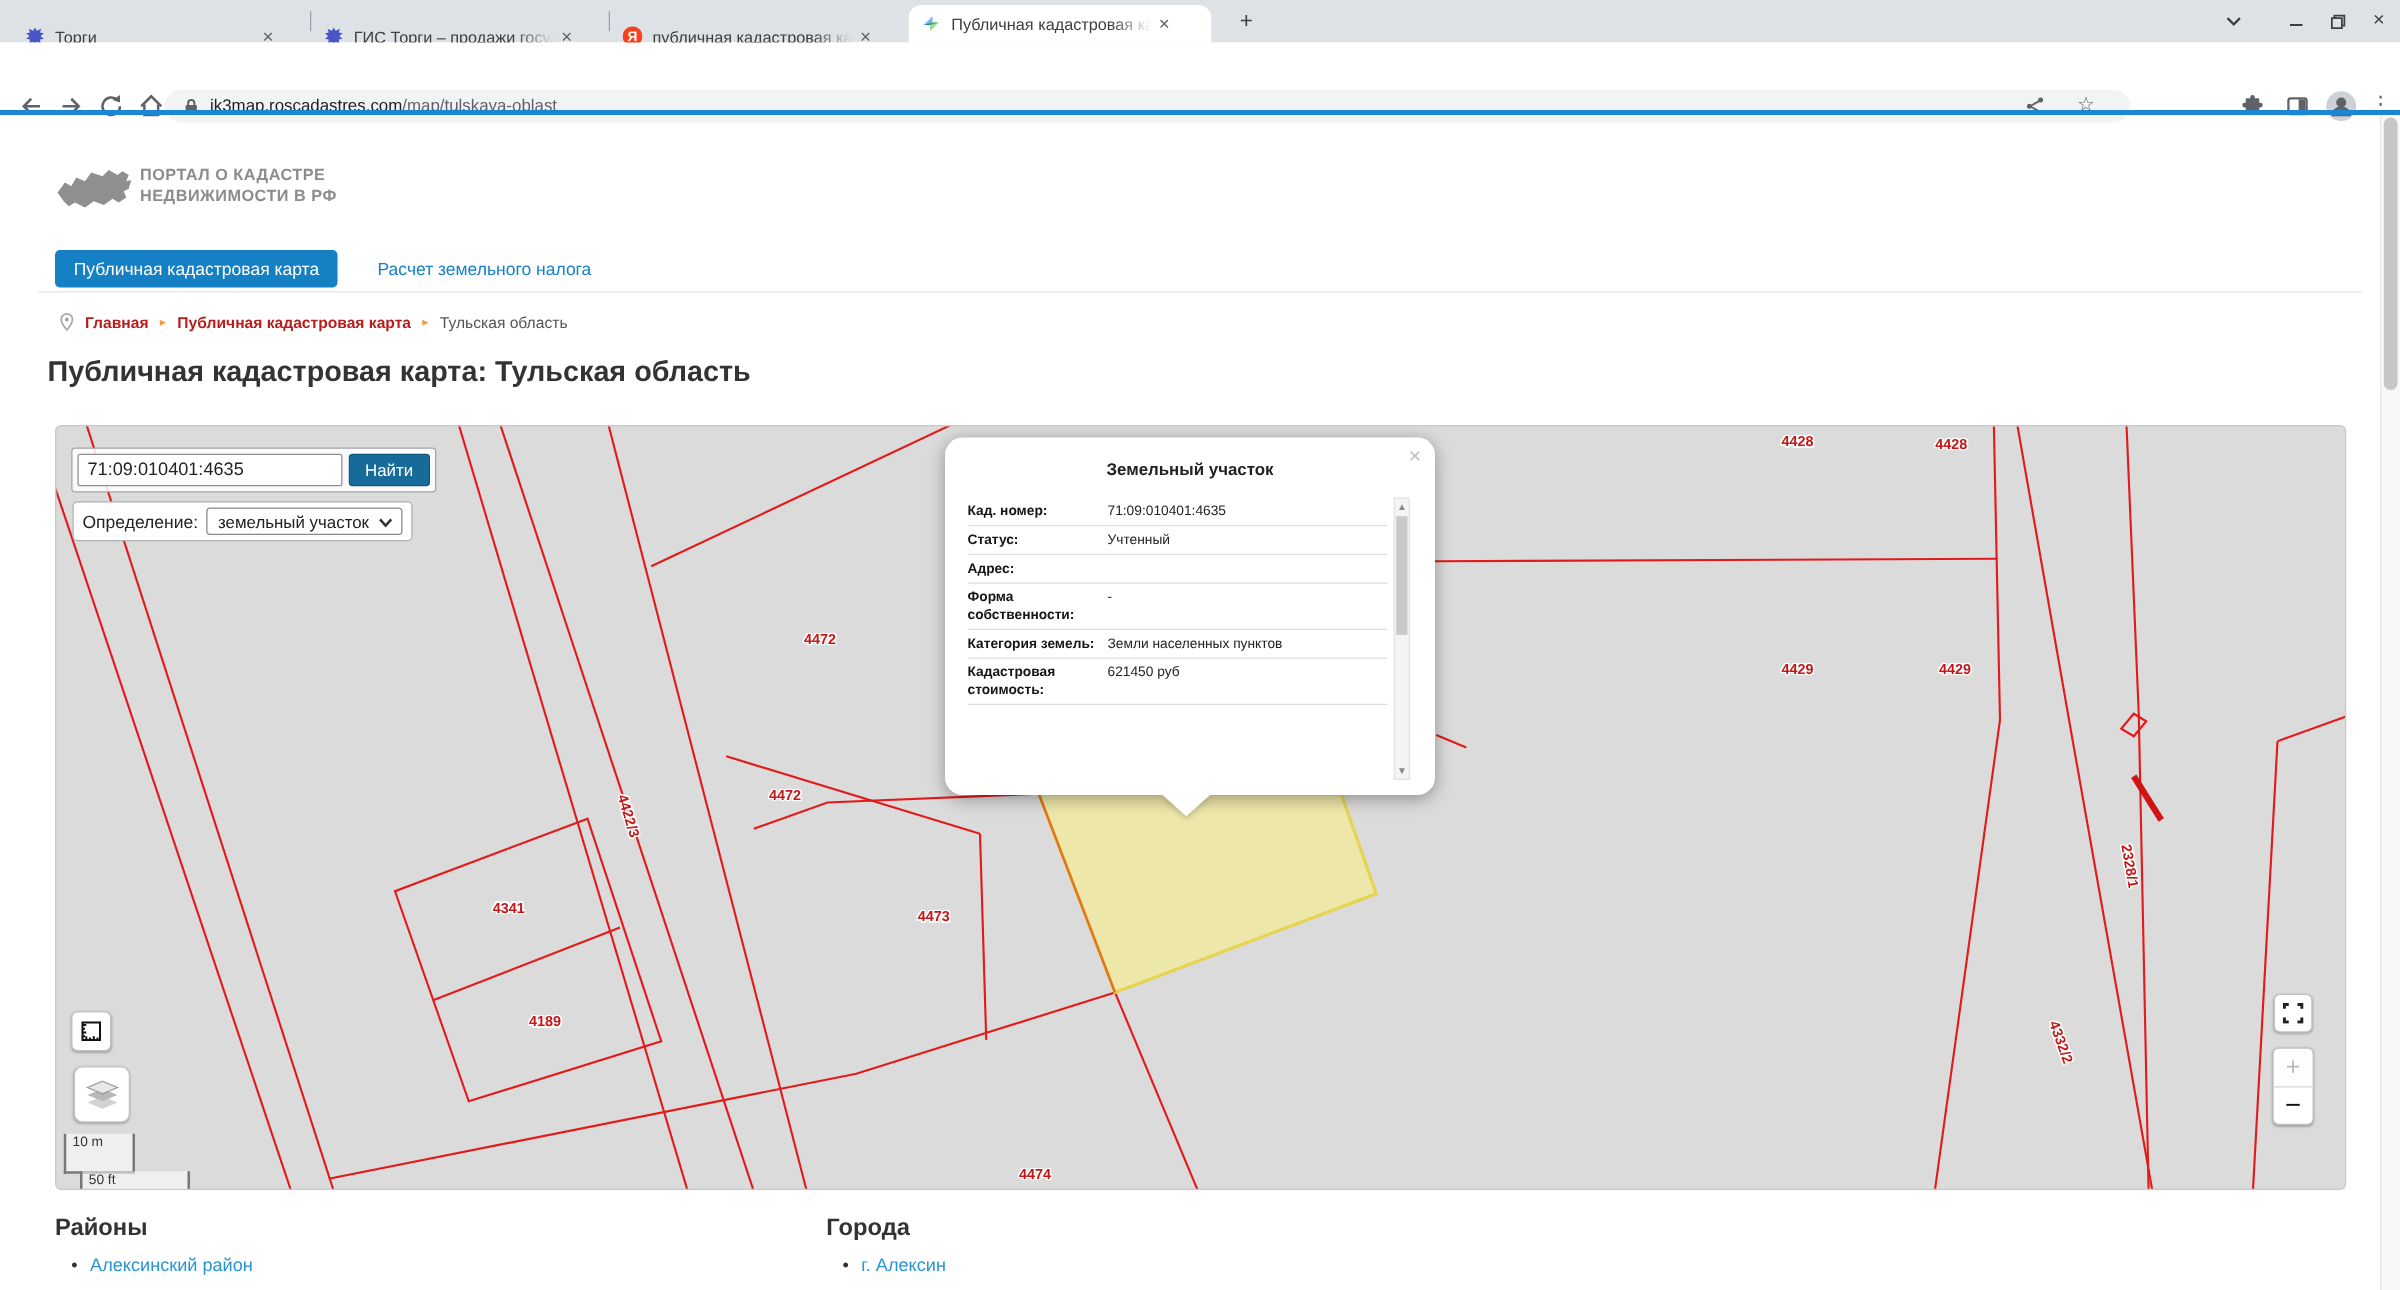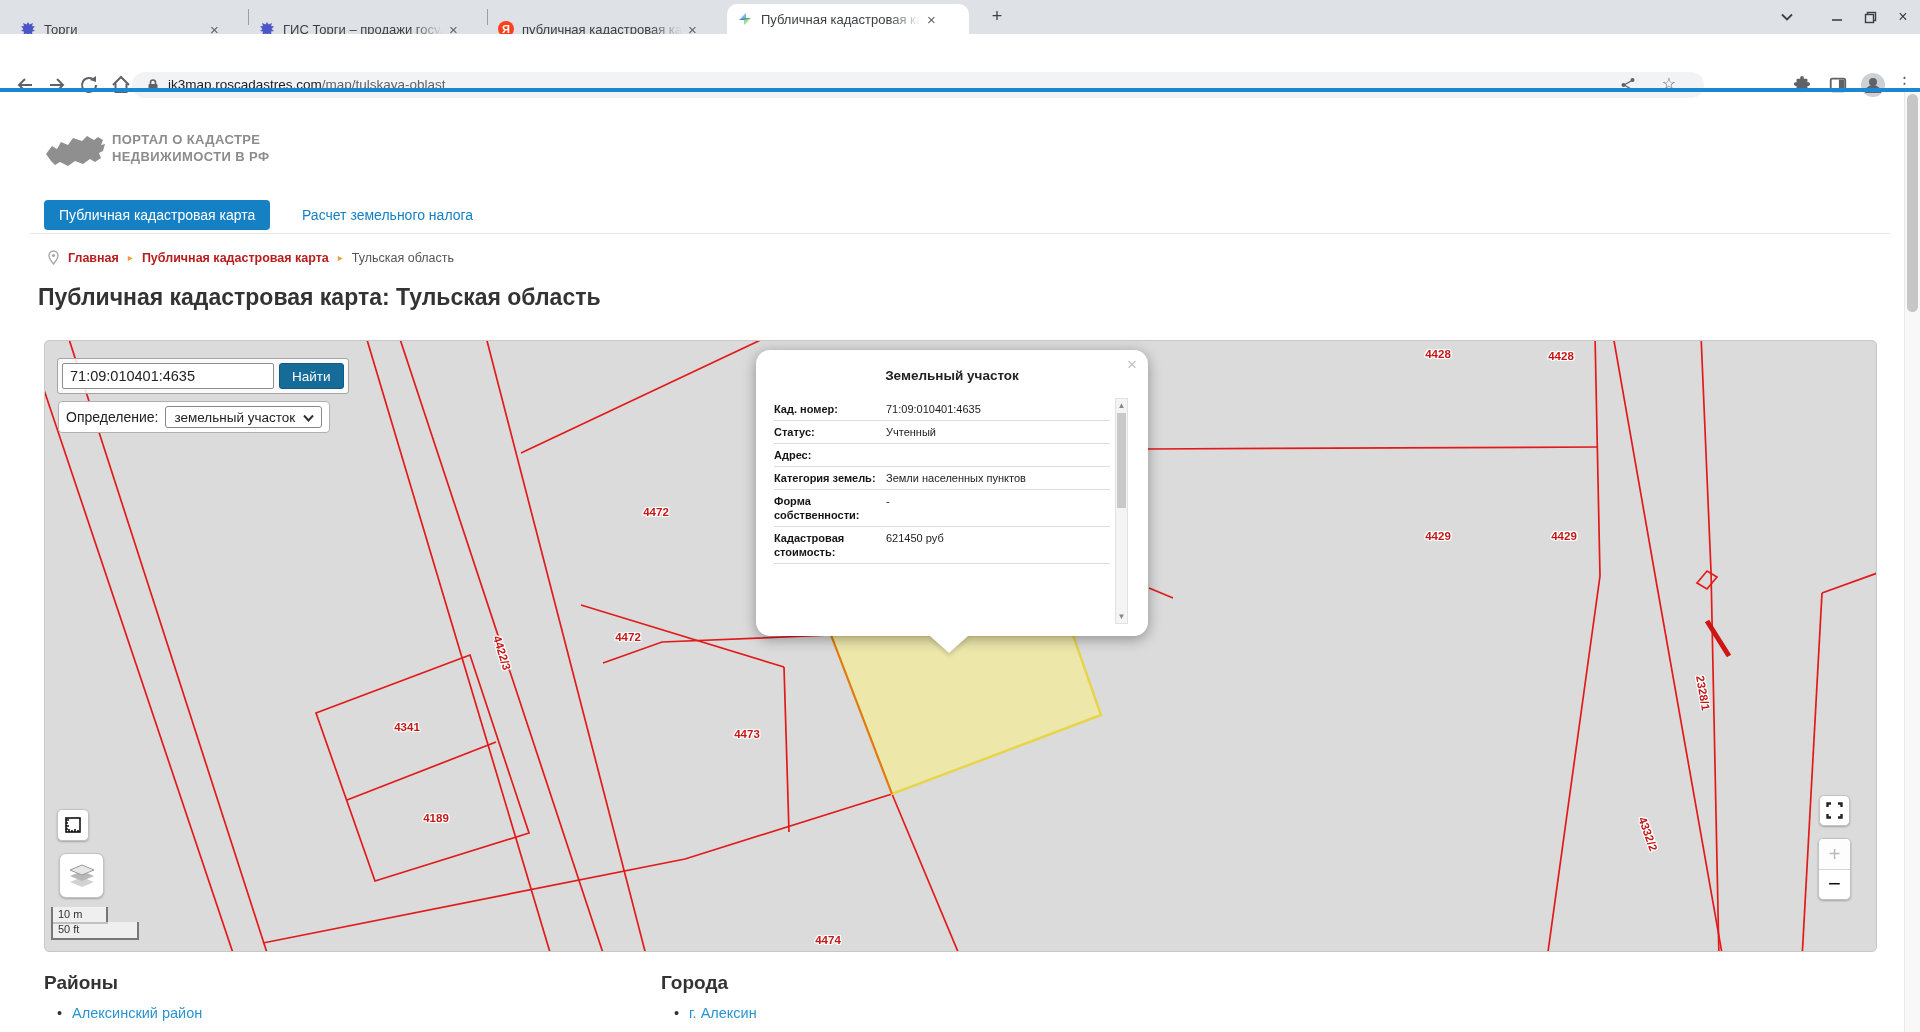--- a/index.html
+++ b/index.html
@@ -67,23 +67,23 @@
   .mapbtn { position:absolute; background:#fff; border:1px solid #c3c3c3; border-radius:5px;
             box-shadow:0 1px 2px rgba(0,0,0,.25); display:flex; align-items:center; justify-content:center; cursor:pointer; }
   #ruler-btn { left:12px; top:468px; width:32px; height:32px; }
   #layers-btn { left:14px; top:512px; width:45px; height:45px; border-radius:7px; }
   #fullscreen-btn { left:1774px; top:454px; width:31px; height:31px; }
   #zoomctl { position:absolute; left:1773px; top:497px; width:33px; background:#fff; border:1px solid #c0c0c0;
              border-radius:5px; box-shadow:0 1px 2px rgba(0,0,0,.25); overflow:hidden; }
   #zoom-in { height:30px; text-align:center; line-height:30px; font-size:20px; color:#b9b9b9; background:#fdfdfd; }
   #zoom-out { height:30px; text-align:center; line-height:28px; font-size:22px; color:#111; border-top:1px solid #d5d5d5; cursor:pointer; }
   #scalebox { position:absolute; left:6px; top:566px; font-size:11px; color:#333; }
-  .scale-line { background:rgba(255,255,255,.55); border:2px solid #777; border-top:none; padding:1px 5px 0 5px; height:17px; }
+  .scale-line { background:rgba(255,255,255,.55); border:2px solid #777; border-top:none; padding:1px 5px 0 5px; height:32px; }
   #scale-ft { margin-top:-2px; height:18px; }
-  #scale-m { width:57px; } #scale-ft { width:88px; }
+  #scale-m { width:57px; } #scale-ft { width:88px;margin-left:13px; }
 
   
   #popup { position:absolute; left:711px; top:9px; width:392px; height:286px; background:#fff; border-radius:14px;
            box-shadow:0 3px 14px rgba(0,0,0,.35); }
   #popup-tail { position:absolute; left:174px; top:286px; width:0; height:0;
                 border-left:19px solid transparent; border-right:19px solid transparent; border-top:17px solid #fff;
                 filter:drop-shadow(0 3px 2px rgba(0,0,0,.15)); }
   #popup-close { position:absolute; right:11px; top:5px; font-size:17px; color:#c0c0c0; cursor:pointer; }
   #popup-title { margin-top:18px; text-align:center; font-size:13.5px; font-weight:bold; color:#222; }
   #popup-body { position:absolute; left:18px; top:48px; width:336px; height:224px; overflow:hidden; font-size:11px; }
@@ -345,26 +345,26 @@
             <div class="pvalue">71:09:010401:4635</div>
           </div>
           <div class="prow">
             <div class="plabel">Статус:</div>
             <div class="pvalue">Учтенный</div>
           </div>
           <div class="prow">
             <div class="plabel">Адрес:</div>
           </div>
           <div class="prow">
+            <div class="plabel">Форма собственности:</div>
+            <div class="pvalue">-</div>
+          </div>
+          <div class="prow">
             <div class="plabel">Категория земель:</div>
             <div class="pvalue">Земли населенных пунктов</div>
-          </div>
-          <div class="prow">
-            <div class="plabel">Форма собственности:</div>
-            <div class="pvalue">-</div>
           </div>
           <div class="prow">
             <div class="plabel">Кадастровая стоимость:</div>
             <div class="pvalue">621450 руб</div>
           </div>
         </div>
       <div id="popup-scroll">
         <div class="arr-up">▲</div>
         <div id="popup-thumb"></div>
         <div class="arr-dn">▼</div>

